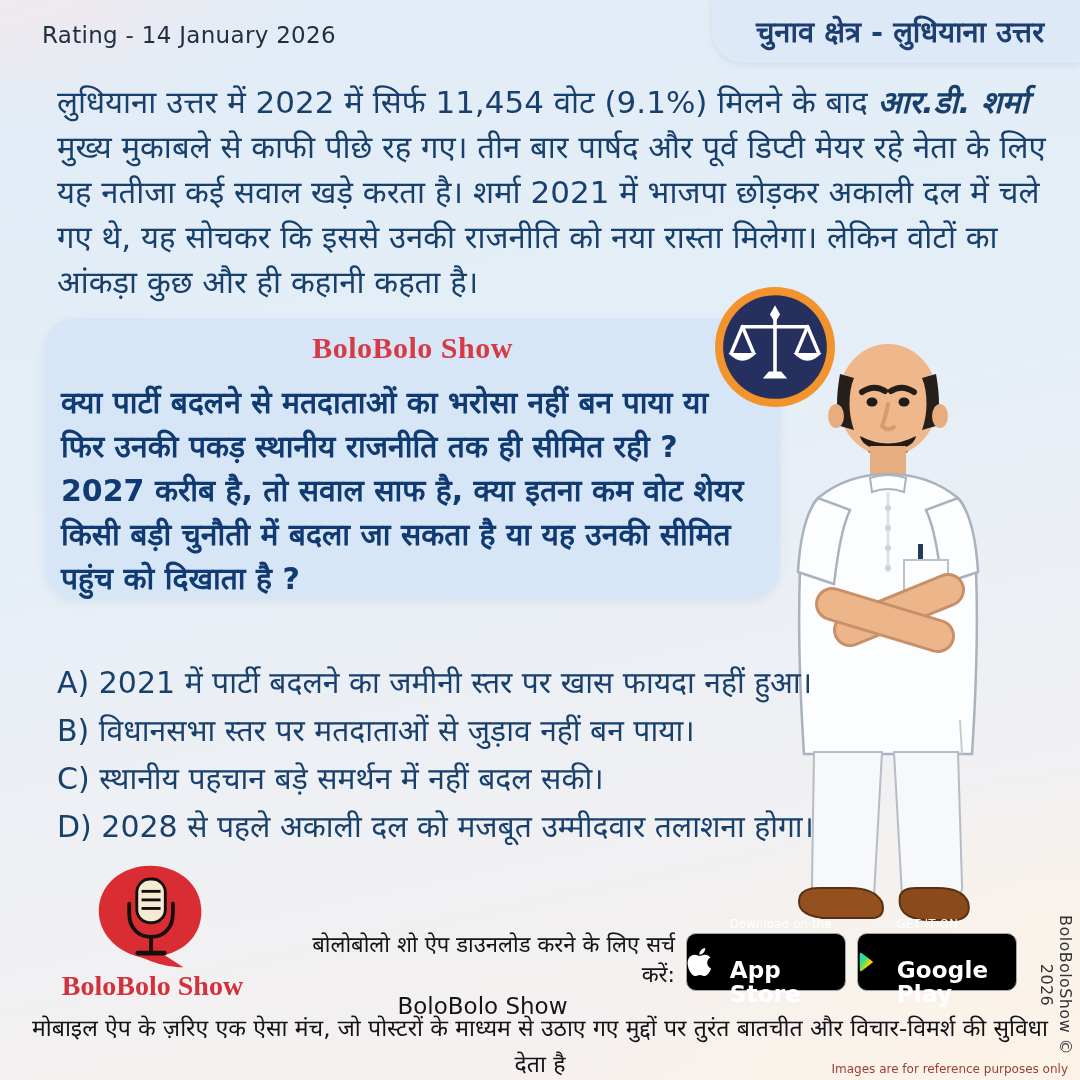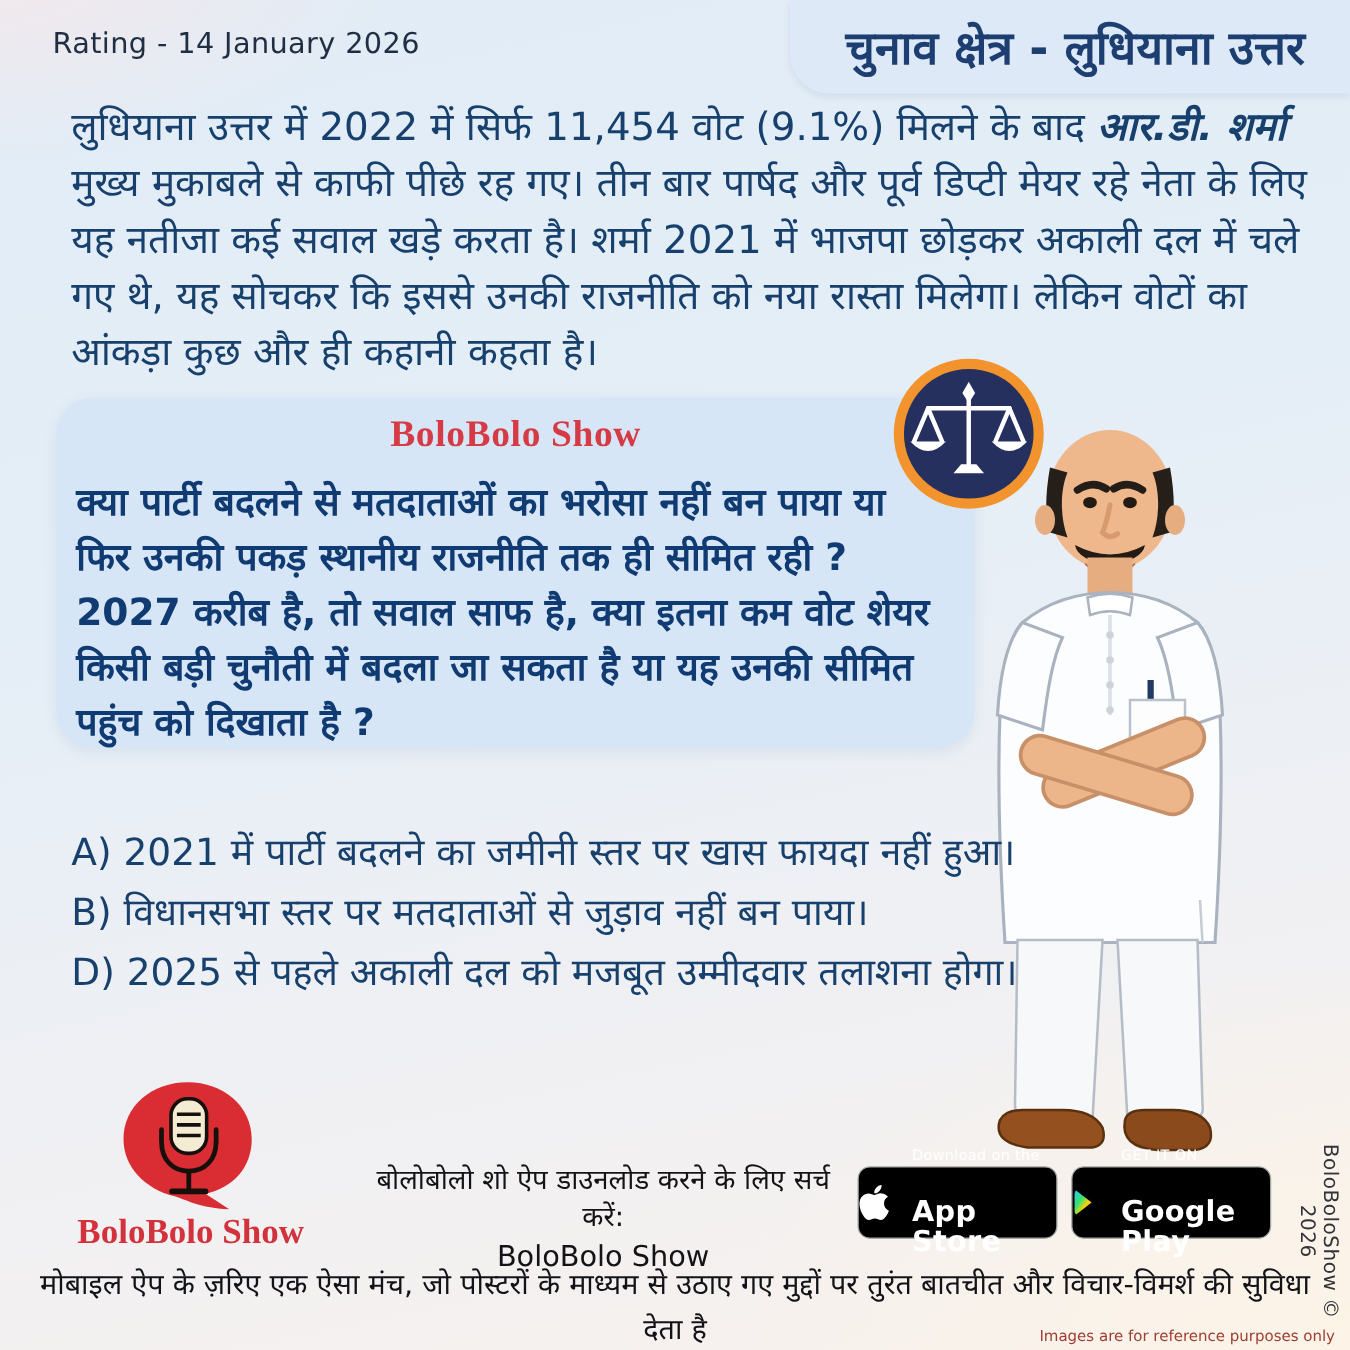--- a/index.html
+++ b/index.html
@@ -7,40 +7,40 @@
   .poster{
     position:relative;width:1080px;height:1080px;overflow:hidden;
     background:
       radial-gradient(900px 420px at -4% -4%, #f6e8ea 0%, rgba(246,232,234,0) 42%),
       radial-gradient(1000px 620px at 104% 102%, #fdf4e6 0%, rgba(253,244,230,0) 55%),
       linear-gradient(168deg,#e1ecf6 0%, #e4eef7 38%, #f0f0f3 72%, #f8f1ec 100%);
   }
   .rating{position:absolute;left:42px;top:22px;font-size:23px;color:#1f2e42;letter-spacing:.3px;}
   .badge{
     position:absolute;right:0;top:0;background:#dde9f6;border-radius:0 0 0 32px;
-    padding:11px 36px 13px 44px;font-size:37px;font-weight:700;color:#1c3e70;
+    padding:11px 36px 13px 44px;font-size:29px;font-weight:700;color:#1c3e70;
     box-shadow:0 2px 6px rgba(80,110,150,.12);
   }
   .intro{position:absolute;left:57px;top:80px;width:1003px;font-size:31px;line-height:45px;color:#17406d;}
   .intro b{font-weight:700;font-style:italic;}
   .qbox{
     position:absolute;left:45px;top:318px;width:735px;height:281px;background:#d7e6f6;
     border-radius:30px;box-shadow:0 3px 10px rgba(90,120,160,.10);
   }
   .qbrand{margin-top:13px;text-align:center;font-family:"Liberation Serif","DejaVu Serif",serif;
     font-weight:700;font-size:30px;color:#d63a44;letter-spacing:.5px;}
   .qtext{margin:16px 14px 0 16px;font-size:30px;line-height:44px;font-weight:700;color:#0f3a72;white-space:pre-line;}
   .scales{position:absolute;left:714px;top:286px;width:122px;height:122px;}
   .man{position:absolute;left:770px;top:322px;width:250px;height:600px;}
   .options{position:absolute;left:57px;top:659px;width:760px;font-size:30px;line-height:48px;color:#17406d;}
   .flogo{position:absolute;left:88px;top:860px;width:128px;height:114px;}
   .fword{position:absolute;left:50px;top:970px;width:205px;text-align:center;
     font-family:"Liberation Serif","DejaVu Serif",serif;font-weight:700;font-size:28px;color:#d2323c;}
   .dl{position:absolute;left:290px;top:930px;width:385px;text-align:center;color:#141417;}
-  .dl .l1{font-size:22px;line-height:30px;}
+  .dl .l1{font-size:22px;line-height:30px;text-align:right;}
   .dl .l2{font-size:23px;line-height:32px;}
   .stores{position:absolute;left:686px;top:933px;display:flex;gap:11px;}
   .store{width:158px;height:56px;background:#000;border:1.5px solid #a6a6a6;border-radius:10px;
     display:flex;align-items:center;justify-content:center;gap:18px;color:#fff;}
   .store .txt{display:flex;flex-direction:column;line-height:1.05;}
   .store .small{font-size:11.5px;letter-spacing:.3px;}
   .store .big{font-size:23px;font-weight:600;letter-spacing:.2px;margin-top:28px;}
   .tagline{position:absolute;left:30px;top:1010px;width:1020px;text-align:center;
     font-size:23px;line-height:36px;color:#121318;white-space:pre-line;}
   .vcopy{position:absolute;left:968px;top:966px;width:175px;text-align:center;
@@ -121,21 +121,22 @@
     <path d="M44 430 L42 562 Q42 574 56 574 L104 574 L112 430 Z" fill="#f7f8fa" stroke="#b5bcc6" stroke-width="2"></path>
     <path d="M124 430 L132 574 L180 574 Q194 574 192 562 L188 430 Z" fill="#f7f8fa" stroke="#b5bcc6" stroke-width="2"></path>
 
     <path d="M30 574 Q24 592 52 596 L104 596 Q116 594 112 580 Q104 566 80 566 L48 566 Q34 566 30 574 Z" fill="#94511f" stroke="#5a3110" stroke-width="2"></path>
     <path d="M130 574 Q126 596 156 598 L186 598 Q202 596 198 580 Q192 566 168 566 L146 566 Q132 566 130 574 Z" fill="#8a4a1c" stroke="#5a3110" stroke-width="2"></path>
   </svg>
 
   <div class="options">
     <div>A) 2021 में पार्टी बदलने का जमीनी स्तर पर खास फायदा नहीं हुआ।</div>
     <div>B) विधानसभा स्तर पर मतदाताओं से जुड़ाव नहीं बन पाया।</div>
-    <div>D) 2025 से पहले अकाली दल को मजबूत उम्मीदवार तलाशना होगा।</div>
+    <div>C) स्थानीय पहचान बड़े समर्थन में नहीं बदल सकी।</div>
+    <div>D) 2028 से पहले अकाली दल को मजबूत उम्मीदवार तलाशना होगा।</div>
   </div>
 
   <svg class="flogo" viewBox="0 0 130 120">
     <path d="M63 6 C93 6 117 26 117 54 C117 78 101 95 78 100 L98 113 C72 112 60 104 52 102 C27 96 9 77 9 54 C9 26 33 6 63 6 Z" fill="#da2c33"></path>
     <rect x="49" y="20" width="30" height="46" rx="14" fill="#f4ecd2" stroke="#15100c" stroke-width="3"></rect>
     <line x1="54" y1="33" x2="74" y2="33" stroke="#15100c" stroke-width="3"></line>
     <line x1="54" y1="42" x2="74" y2="42" stroke="#15100c" stroke-width="3"></line>
     <line x1="54" y1="51" x2="74" y2="51" stroke="#15100c" stroke-width="3"></line>
     <path d="M41 46 L41 56 C41 72 51 81 64 81 C77 81 87 72 87 56 L87 46" fill="none" stroke="#15100c" stroke-width="4" stroke-linecap="round"></path>
     <line x1="64" y1="81" x2="64" y2="96" stroke="#15100c" stroke-width="4"></line>

